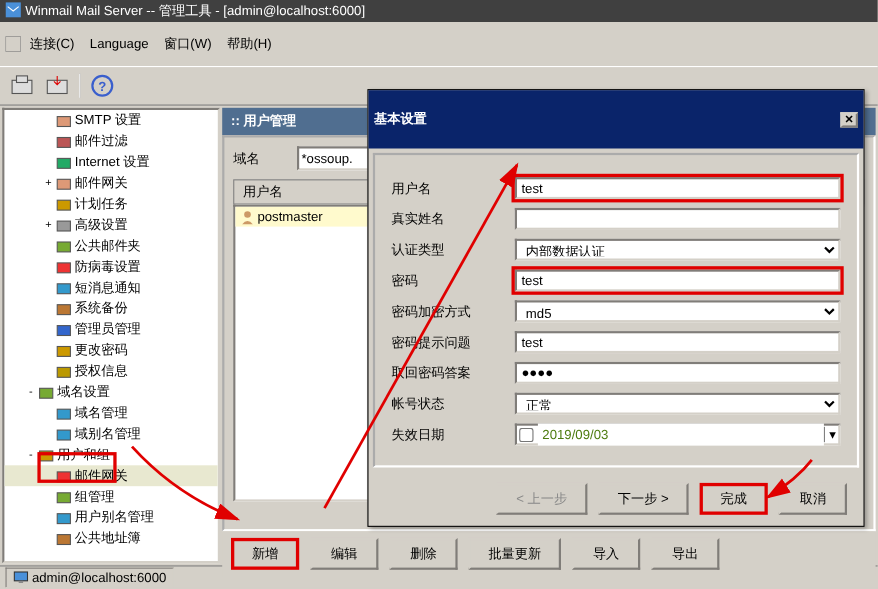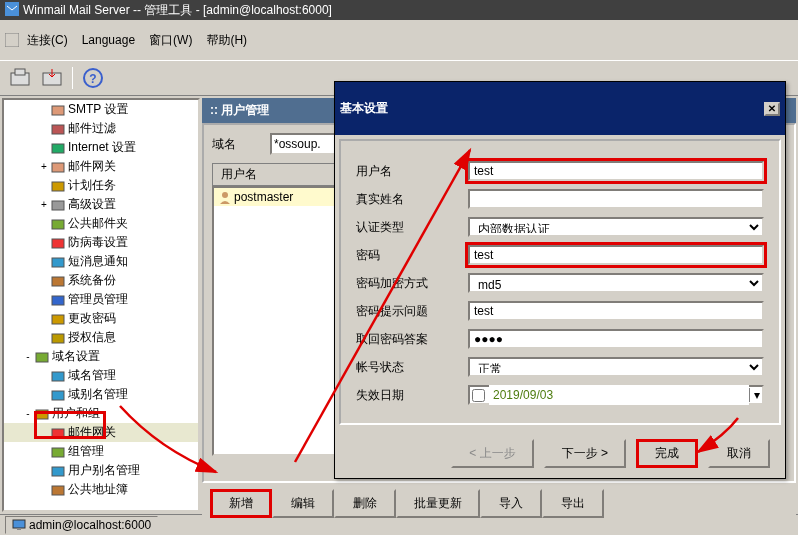--- a/index.html
+++ b/index.html
@@ -28,21 +28,21 @@
     .form-row { display: flex; align-items: center; margin-bottom: 8px; }
     .form-row label { width: 50px; text-align: left; margin-right: 8px; }
     .form-row input[type=text] { flex: 1; border: 2px inset #d4d0c8; padding: 2px; background: #fff; font-size: 12px; }
     .list-header { background: #d4d0c8; border: 1px solid #808080; padding: 2px 4px; display: flex; }
     .list-header span { flex: 1; border-right: 1px solid #808080; padding: 0 4px; }
     .list-body { background: #fff; border: 2px inset #d4d0c8; height: 270px; }
     .list-row { display: flex; padding: 2px 4px; }
     .list-row.selected { background: #fffacd; }
     .list-row .cell { flex: 1; display: flex; align-items: center; gap: 2px; }
 
-    .button-bar { display: flex; padding: 6px 8px; background: #d4d0c8; }
+    .button-bar { display: flex; gap: 10px; padding: 6px 8px; background: #d4d0c8; }
     .win-btn { border: 2px outset #d4d0c8; background: #d4d0c8; padding: 3px 16px; cursor: default; min-width: 62px; text-align: center; }
     .win-btn.emph { border: 3px solid #e00000; }
 
     .dialog { position: absolute; left: 334px; top: 81px; width: 452px; background: #d4d0c8; border: 1px solid #000; box-shadow: 2px 2px 4px rgba(0,0,0,.3); }
     .dialog-title { background: #0a246a; color: #fff; padding: 18px 5px; display: flex; justify-content: space-between; align-items: center; font-weight: bold; }
     .dialog-close { background: #d4d0c8; border: 2px outset #d4d0c8; width: 16px; height: 14px; display: flex; align-items: center; justify-content: center; font-size: 10px; color: #000; }
     .dialog-body { padding: 20px 15px 10px 15px; border: 2px inset #fff; margin: 4px; background: #d4d0c8; }
     .dlg-row { display: flex; align-items: center; margin-bottom: 8px; }
     .dlg-row label { width: 100px; text-align: left; margin-right: 12px; }
     .dlg-row input[type=text], .dlg-row select { flex: 1; border: 2px inset #d4d0c8; padding: 2px 4px; background: #fff; font-size: 12px; height: 20px; }

